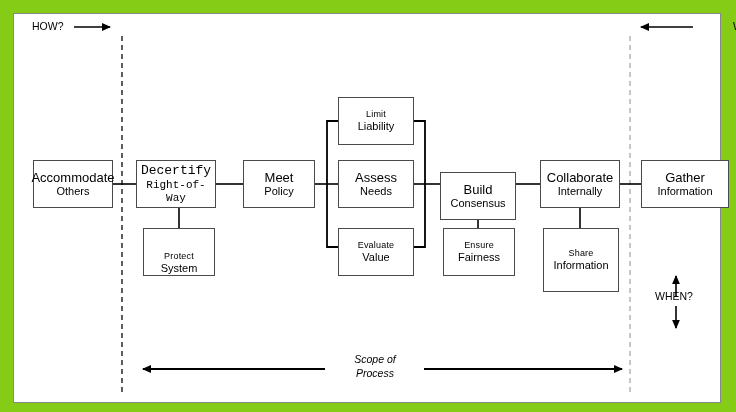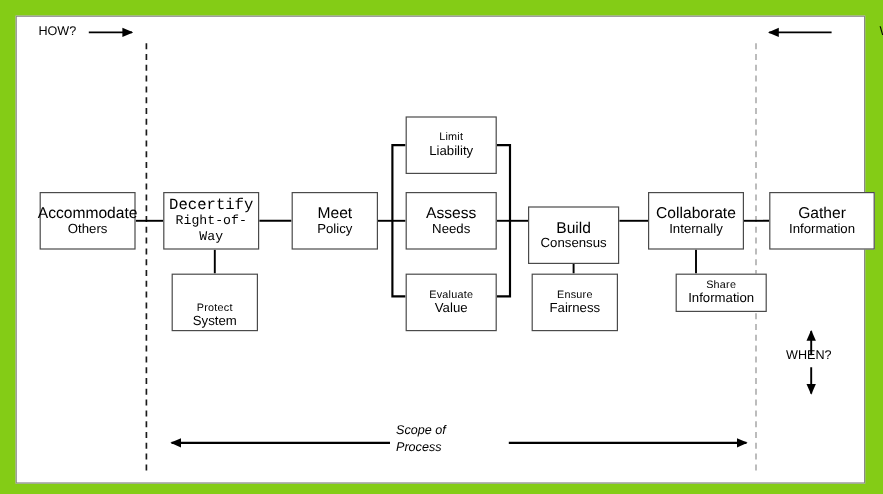--- a/index.html
+++ b/index.html
@@ -20,21 +20,21 @@
        align-items:center;justify-content:center;line-height:1.18;
        text-align:center;z-index:3;}
   .box .l1{font-size:13px;}
   .box .l2{font-size:11px;}
   
   .box.sub .l1{font-size:9px;letter-spacing:.2px;}
   .box.sub .l2{font-size:11px;}
 
   .label{position:absolute;font-size:10.5px;z-index:4;white-space:nowrap;}
   .scope{position:absolute;font-size:10.5px;font-style:italic;
-         line-height:1.35;z-index:4;}
+         text-align:center;line-height:1.35;z-index:4;}
 </style>
 </head>
 <body>
 
 <div id="root">
 
   <div class="frame"></div>
 
   <svg class="canvas" viewBox="0 0 736 412" xmlns="http://www.w3.org/2000/svg">
     <defs>
@@ -130,21 +130,21 @@
         <div class="l2">Consensus</div>
       </div>
       <div class="box sub" style="left: 443px; top: 228px; width: 72px; height: 48px;">
         <div class="l1">Ensure</div>
         <div class="l2">Fairness</div>
       </div>
       <div class="box" style="left: 540px; top: 160px; width: 80px; height: 48px;">
         <div class="l1">Collaborate</div>
         <div class="l2">Internally</div>
       </div>
-      <div class="box sub" style="left: 563px; top: 228px; width: 76px; height: 32px;">
+      <div class="box sub" style="left: 543px; top: 228px; width: 76px; height: 64px;">
         <div class="l1">Share</div>
         <div class="l2">Information</div>
       </div>
       <div class="box" style="left: 641px; top: 160px; width: 88px; height: 48px;">
         <div class="l1">Gather</div>
         <div class="l2">Information</div>
       </div>
     </div>
 
 </div>

